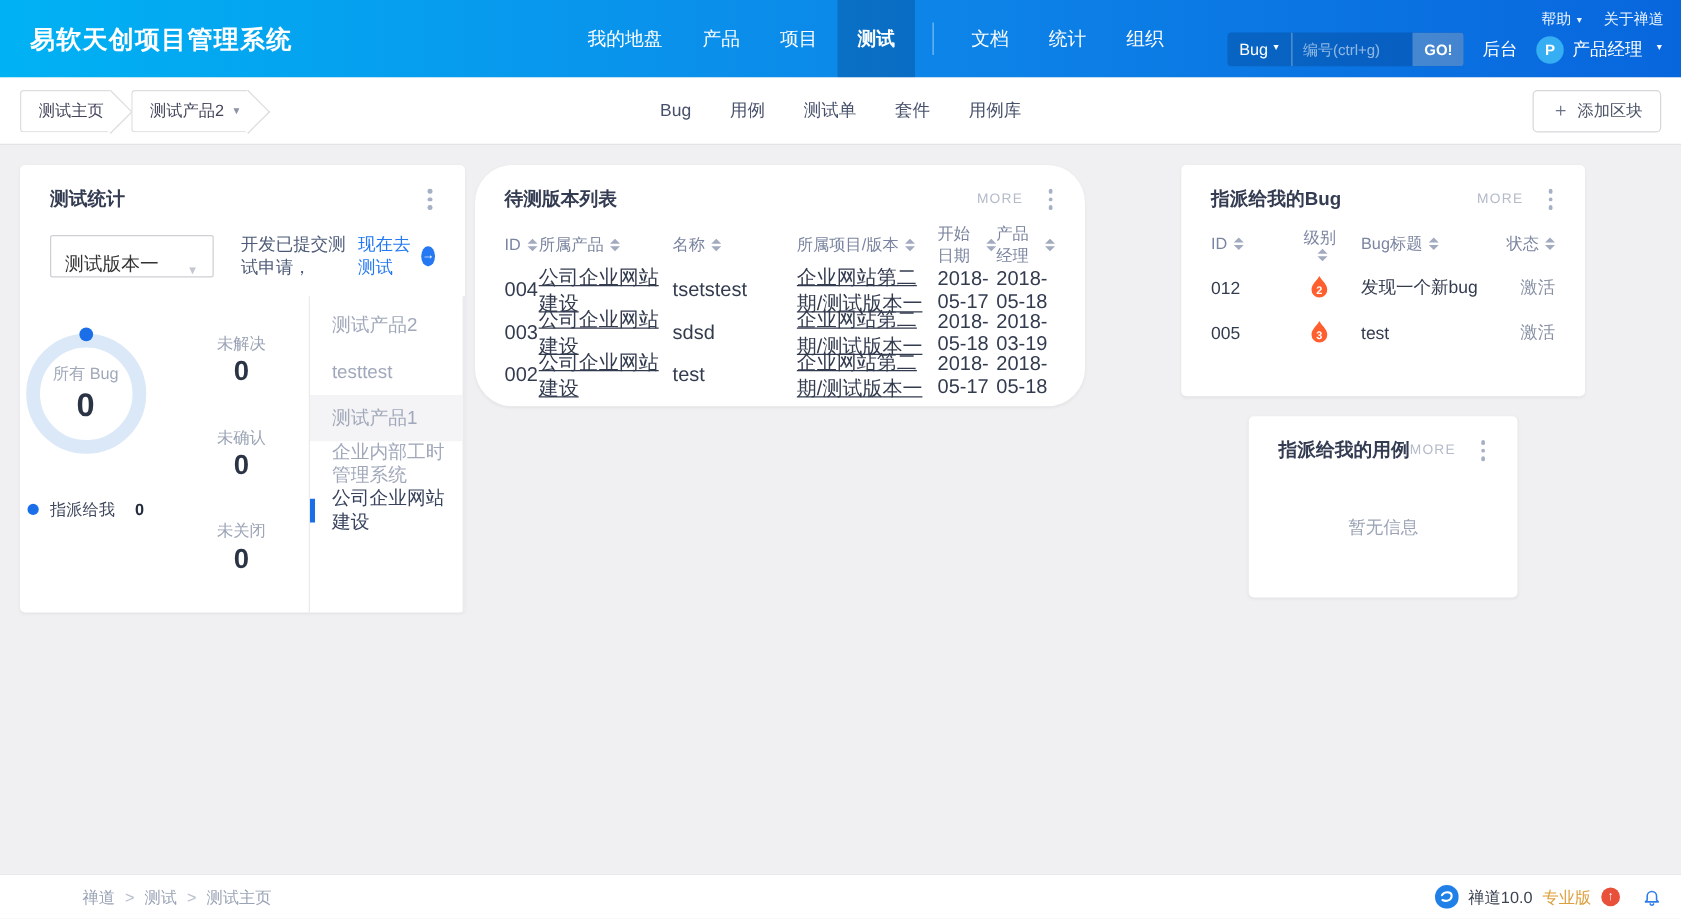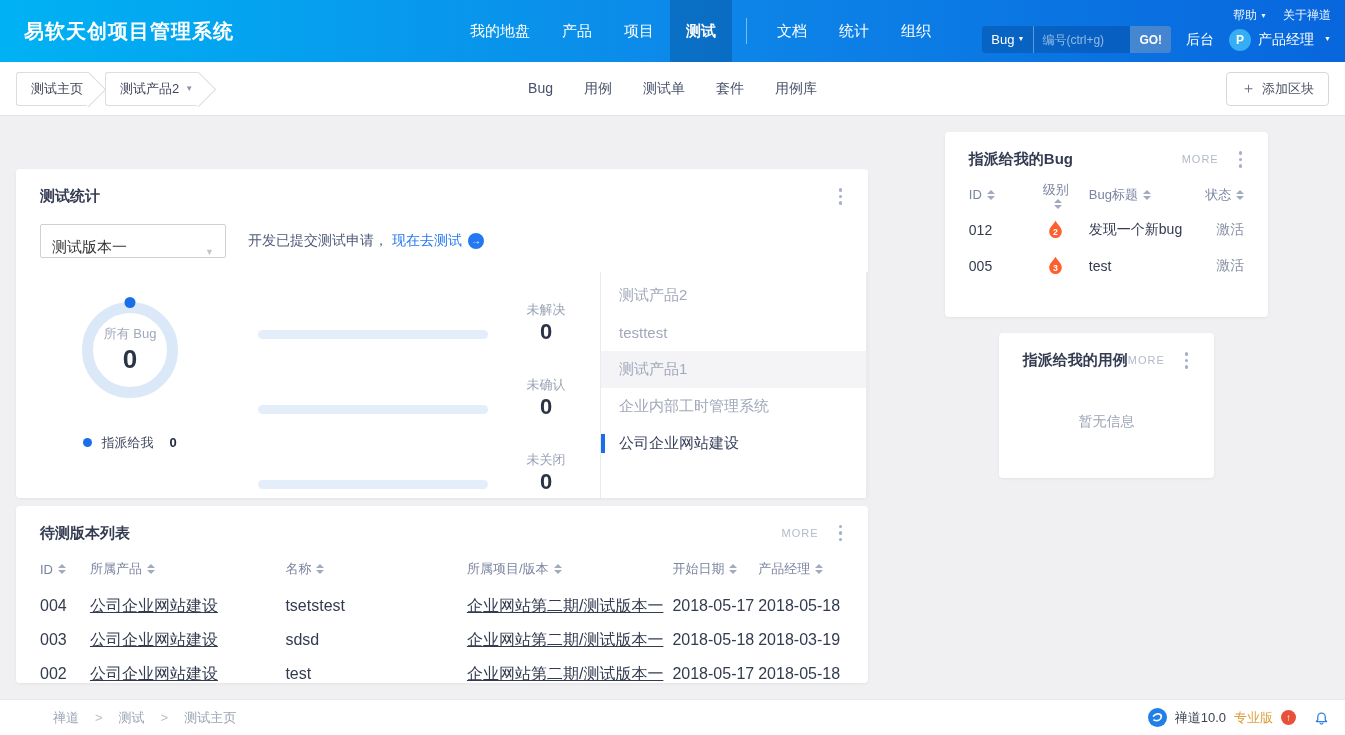--- a/index.html
+++ b/index.html
@@ -32,21 +32,21 @@
   .crumb::after { content:""; position:absolute; top:4px; right:-12px; width:24px; height:24px; transform:rotate(45deg); border-top:1px solid #ddd; border-right:1px solid #ddd; background:#fff; }
   .crumb > * { position:relative; z-index:1; }
   .crumb .caret2 { font-size:8px; color:#8a92a6; margin-left:6px; }
   .center-tabs { position:absolute; left:50%; transform:translateX(-50%); display:flex; gap:31px; }
   .ctab { font-size:14px; color:#47506a; cursor:pointer; }
   .add-block { margin-left:auto; display:flex; align-items:center; gap:6px; border:1px solid #d8d8dc; border-radius:4px; background:#fff; height:34px; padding:0 14px; font-size:13px; color:#4a5265; cursor:pointer; font-family:inherit; }
   .plus { font-size:15px; color:#6b7389; }
 
   
   .content { height:583px; padding:16px; display:flex; gap:16px; }
-  .col-left { width:852px; display:flex; flex-direction:column; gap:8px;margin-top:37px; }
+  .col-left { width:852px; display:flex; flex-direction:row; gap:8px; }
   .col-right { flex:1; display:flex; flex-direction:column; gap:16px;align-items:center; }
   .card { background:#fff; border-radius:4px; box-shadow:0 1px 3px rgba(0,0,0,0.06); overflow:hidden; }
   .card-head { display:flex; align-items:center; padding:17px 24px 0; }
   .card-title { font-size:15px; font-weight:bold; color:#343c52; }
   .head-right { margin-left:auto; display:flex; align-items:center; gap:18px; }
   .more { font-size:11px; letter-spacing:1px; color:#b3bac8; cursor:pointer; }
   .dots { display:flex; flex-direction:column; gap:3px; cursor:pointer; padding:2px; }
   .dots i { width:3.5px; height:3.5px; border-radius:50%; background:#a7b1c6; }
 
   
@@ -95,35 +95,35 @@
   .sort { display:inline-block; margin-left:5px; }
   .sort::before { content:""; display:block; border:4px solid transparent; border-bottom-color:#a2aabf; border-top:none; margin-bottom:2px; }
   .sort::after { content:""; display:block; border:4px solid transparent; border-top-color:#a2aabf; border-bottom:none; }
   .flame { display:block; }
 
   
   .card-cases { height:145px; }
   .empty-msg { text-align:center; font-size:14px; color:#9aa3b5; margin-top:42px; }
 
   
-  .card-builds { height:193px; }
+  .card-builds { height:193px;border-radius:30px; }
   .b-table { margin:6px 24px 0; }
   .b-row { display:flex; align-items:center; height:34px; font-size:16px; color:#333b4f; }
   .b-head { color:#7b84a0; font-size:13px; height:40px; }
   .bc-id { width:50px; }
   .bc-product { width:196px; }
   .bc-name { width:182px; }
   .bc-project { width:206px; }
   .bc-start { width:86px; }
   .bc-end { width:86px; }
   .tlink { color:#333b4f; text-decoration:underline; cursor:pointer; }
 
   
   .footer { height:36px; background:#fff; border-top:1px solid #e8e8ea; display:flex; align-items:center; padding:0 16px; }
-  .f-crumbs { font-size:13px; color:#9aa3b5; display:flex; gap:16px; align-items:center; margin-left:37px; }
+  .f-crumbs { font-size:13px; color:#9aa3b5; display:flex; gap:8px; align-items:center; margin-left:50px; }
   .f-sep { color:#b9c0cd; }
   .f-right { margin-left:auto; display:flex; align-items:center; gap:8px; }
   .f-version { font-size:13px; color:#3c4353; }
   .f-edition { font-size:13px; color:#dd9e3c; cursor:pointer; }
   .up-badge { width:15px; height:15px; border-radius:50%; background:#e8503a; color:#fff; font-size:10px; display:flex; align-items:center; justify-content:center; cursor:pointer; }
   .bell { margin-left:10px; display:flex; cursor:pointer; }
 </style>
 </head>
 <body>
 

